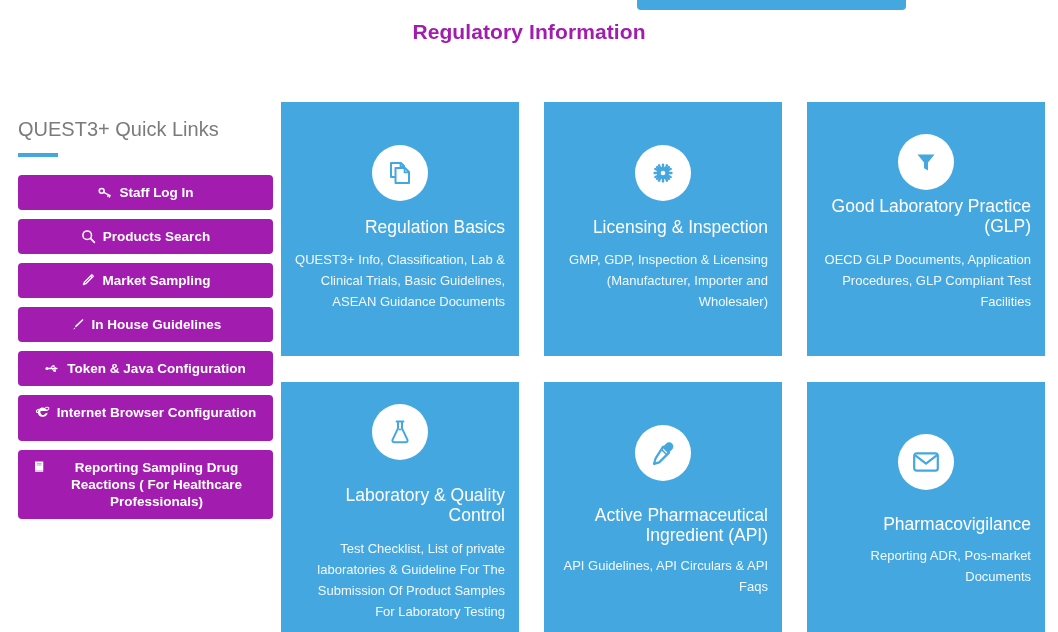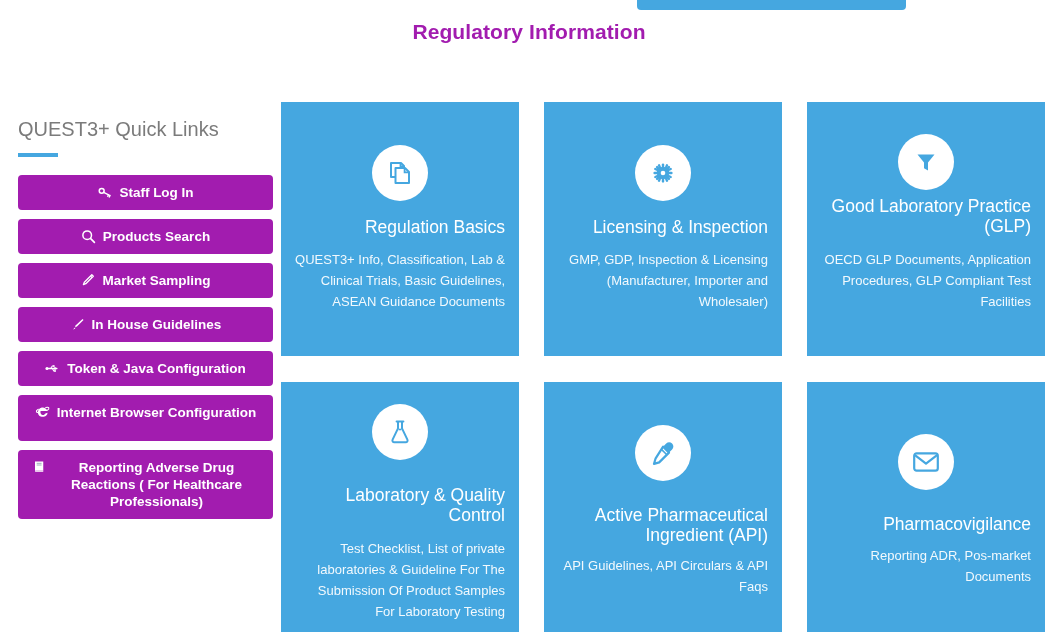--- a/index.html
+++ b/index.html
@@ -244,21 +244,21 @@
     </div>
 
     <div class="quick-link three-line">
       <span class="ql-icon">
         <svg width="15" height="15" viewBox="0 0 16 16">
           <path d="M3.2 2.6 L12 2.6 L12 12.2 L4.6 12.2 C3.8 12.2 3.2 12.8 3.2 13.4 Z" fill="#ffffff"></path>
           <path d="M3.2 13.4 C3.2 12.8 3.8 12.2 4.6 12.2 L12 12.2 L12 13.6 L4.3 13.6 C3.7 13.6 3.2 13.6 3.2 13.4 Z" fill="#ffffff"></path>
           <path d="M5 4.6 L10.2 4.6 M5 6.4 L10.2 6.4" stroke="#9aa9b7" stroke-width="1"></path>
         </svg>
       </span>
-      <span class="ql-label">Reporting Adverse Drug Reactions ( For Healthcare Professionals)</span>
+      <span class="ql-label">Reporting Sampling Drug Reactions ( For Healthcare Professionals)</span>
     </div>
   </div>
 
   <div id="card-grid">
 
     <div class="card c1">
       <div class="card-icon-circle">
         <svg width="28" height="28" viewBox="0 0 28 28">
           <path d="M5 4 H15 L18 7 V18 H5 Z" fill="none" stroke="#45a7e0" stroke-width="2" stroke-linejoin="round"></path>
           <path d="M14.5 4.2 V7.4 H17.8" fill="none" stroke="#45a7e0" stroke-width="1.8"></path>

